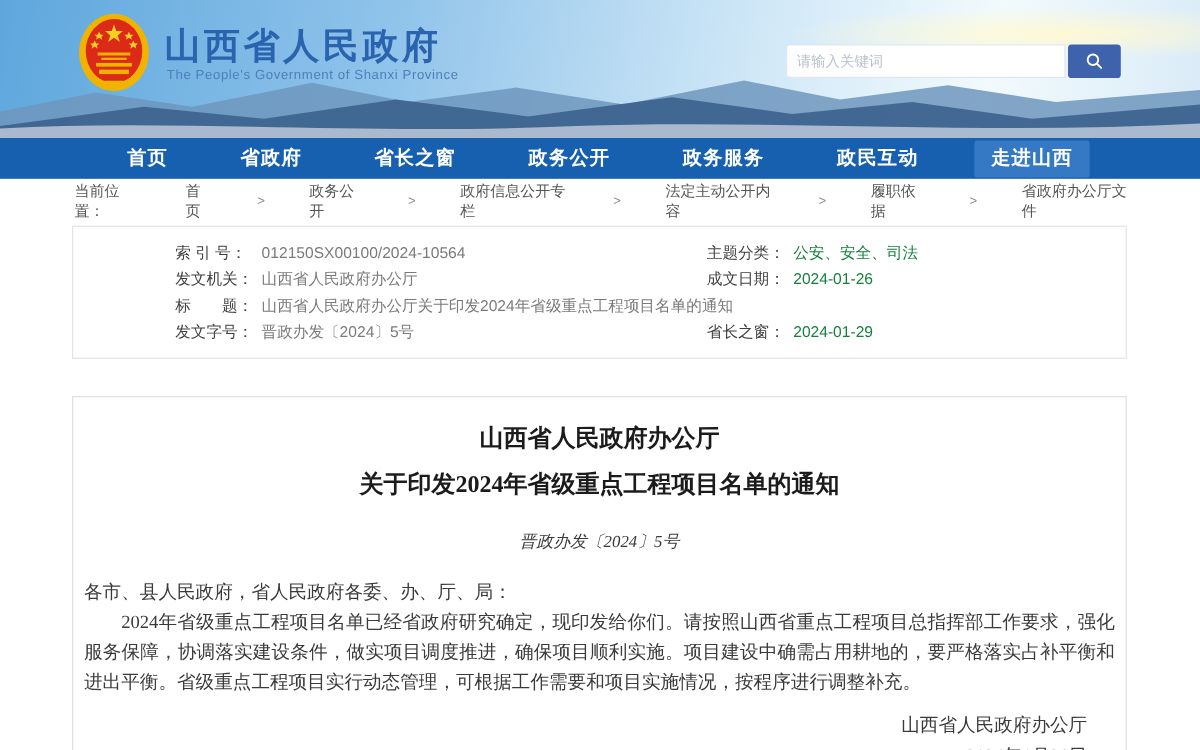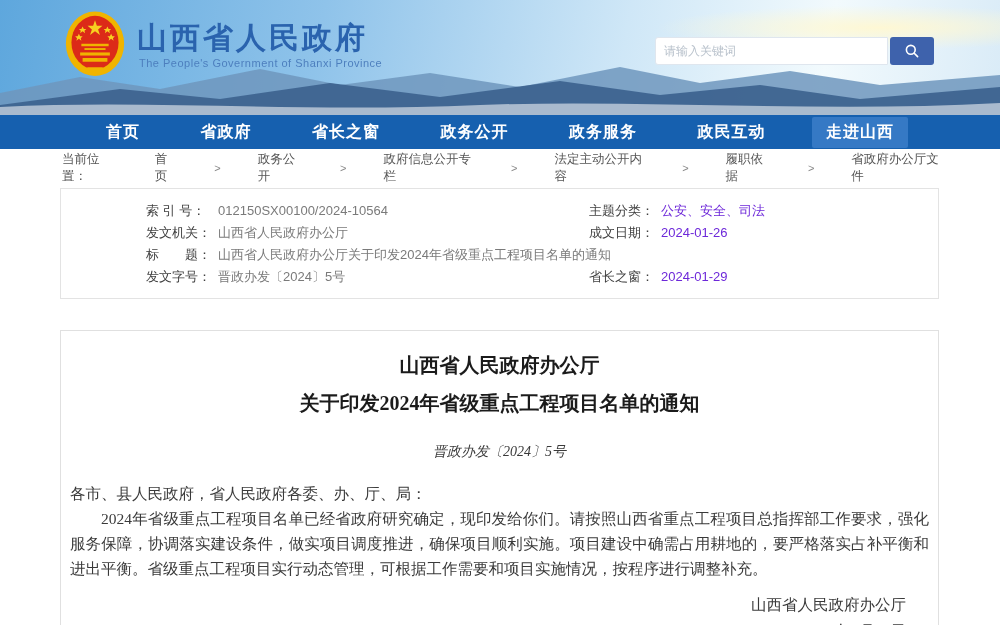--- a/index.html
+++ b/index.html
@@ -42,21 +42,21 @@
   .breadcrumb .sep { color:#888; margin:0 9px; font-size:11px; }
   .breadcrumb .prefix { color:#555; margin-right:8px; }
 
   
   .meta-box { position:absolute; left:60px; top:188px; width:879px; border:1px solid #e3e3e3;
     background:#fff; padding:11px 0 10px 0; }
   .meta-row { display:flex; font-size:13px; line-height:22px; white-space:nowrap; }
   .ml-label { margin-left:85px; width:72px; color:#3f3f3f; }
   .ml-value { width:371px; color:#7a7a7a; overflow:visible; }
   .mr-label { width:72px; color:#3f3f3f; }
-  .mr-value { flex:1; color:#6d28d9; }
+  .mr-value { flex:1; color:#15803d; }
 
   
   .doc-box { position:absolute; left:60px; top:330px; width:879px; height:360px;
     border:1px solid #e0e0e0; background:#fff; color:#333;
     font-family:"Liberation Serif", serif; }
   .doc-title1 { text-align:center; margin-top:21px; font-size:20px; font-weight:bold; color:#1b1b1b; }
   .doc-title2 { text-align:center; margin-top:11px; font-size:20px; font-weight:bold; color:#1b1b1b; }
   .doc-number { text-align:center; margin-top:26px; font-size:14px; font-style:italic; color:#3a3a3a; }
   .doc-body { margin:20px 9px 0 9px; font-size:15.5px; line-height:25px; text-align:justify;
     color:#3a3a3a; }

